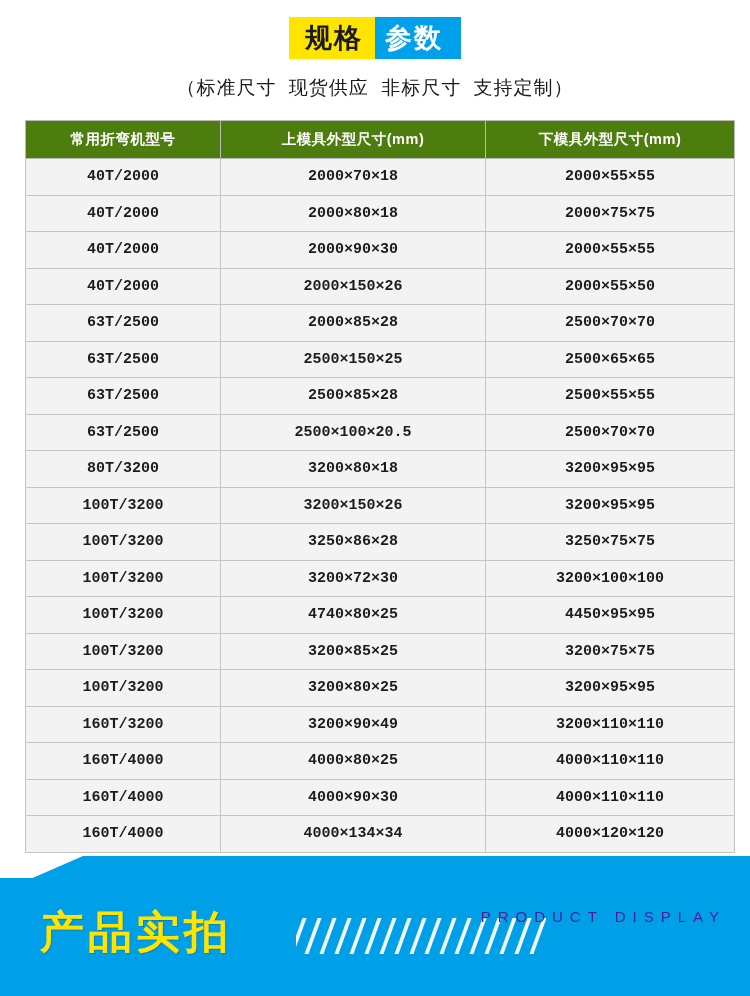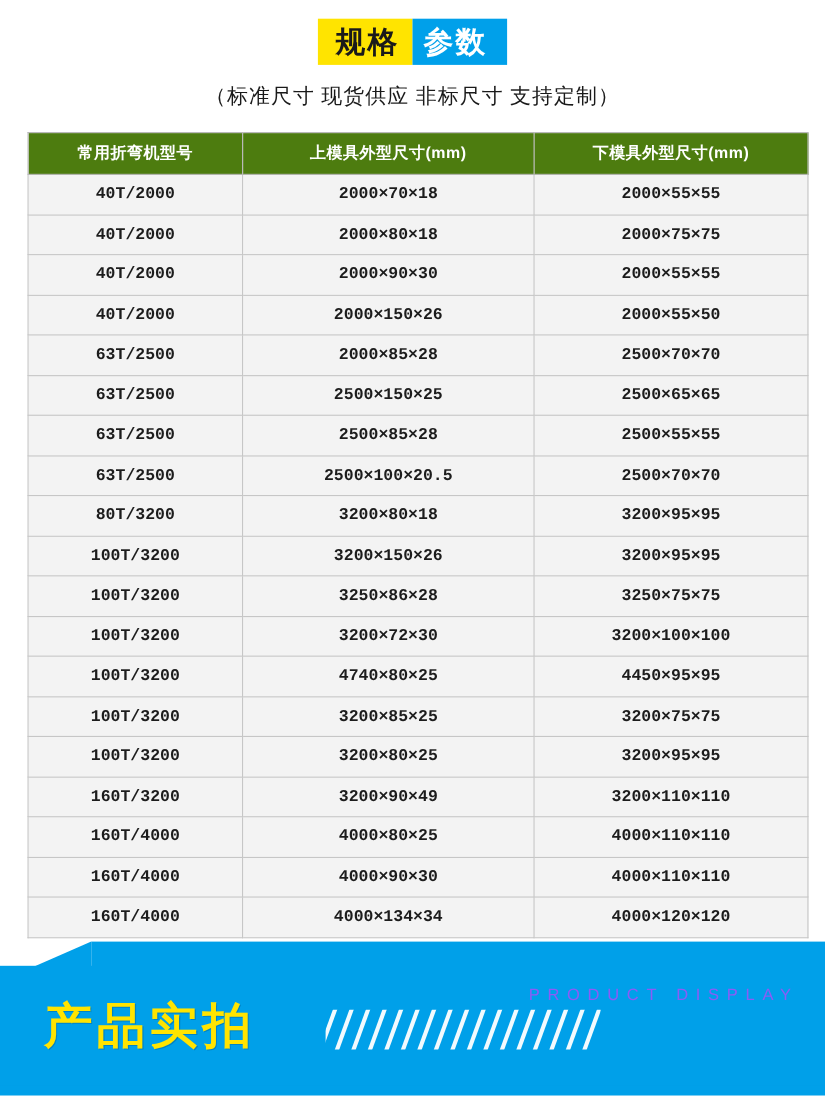--- a/index.html
+++ b/index.html
@@ -42,21 +42,21 @@
     line-height: 42px;
     padding: 0 18px 0 10px;
     letter-spacing: 2px;
     margin-top: 13px;
   }
   .subtitle {
     margin-top: 16px;
     font-size: 19px;
     color: #1a1a1a;
     letter-spacing: 1px;
-    font-family: Liberation Serif, serif;
+    font-family: Liberation Mono, monospace;
   }
 
   
   .table-wrap {
     margin: 19px auto 0 auto;
     width: 700px;
   }
   table.spec {
     border-collapse: collapse;
     width: 100%;
@@ -152,23 +152,23 @@
     top: -6px;
     width: 4px;
     height: 48px;
     background: #ffffff;
     transform: skewX(-20deg);
     opacity: .95;
   }
   .banner-sub {
     position: absolute;
     right: 24px;
-    top: 40px;
+    top: 52px;
     font-size: 15px;
-    color: #8b5cf6;
+    color: #4c1d95;
     letter-spacing: 7px;
     font-family: "Liberation Sans", sans-serif;
     margin-left: 22px;
   }
   .banner-bottom-strip {
     position: absolute;
     left: 0;
     bottom: 0;
     width: 750px;
     height: 9px;

